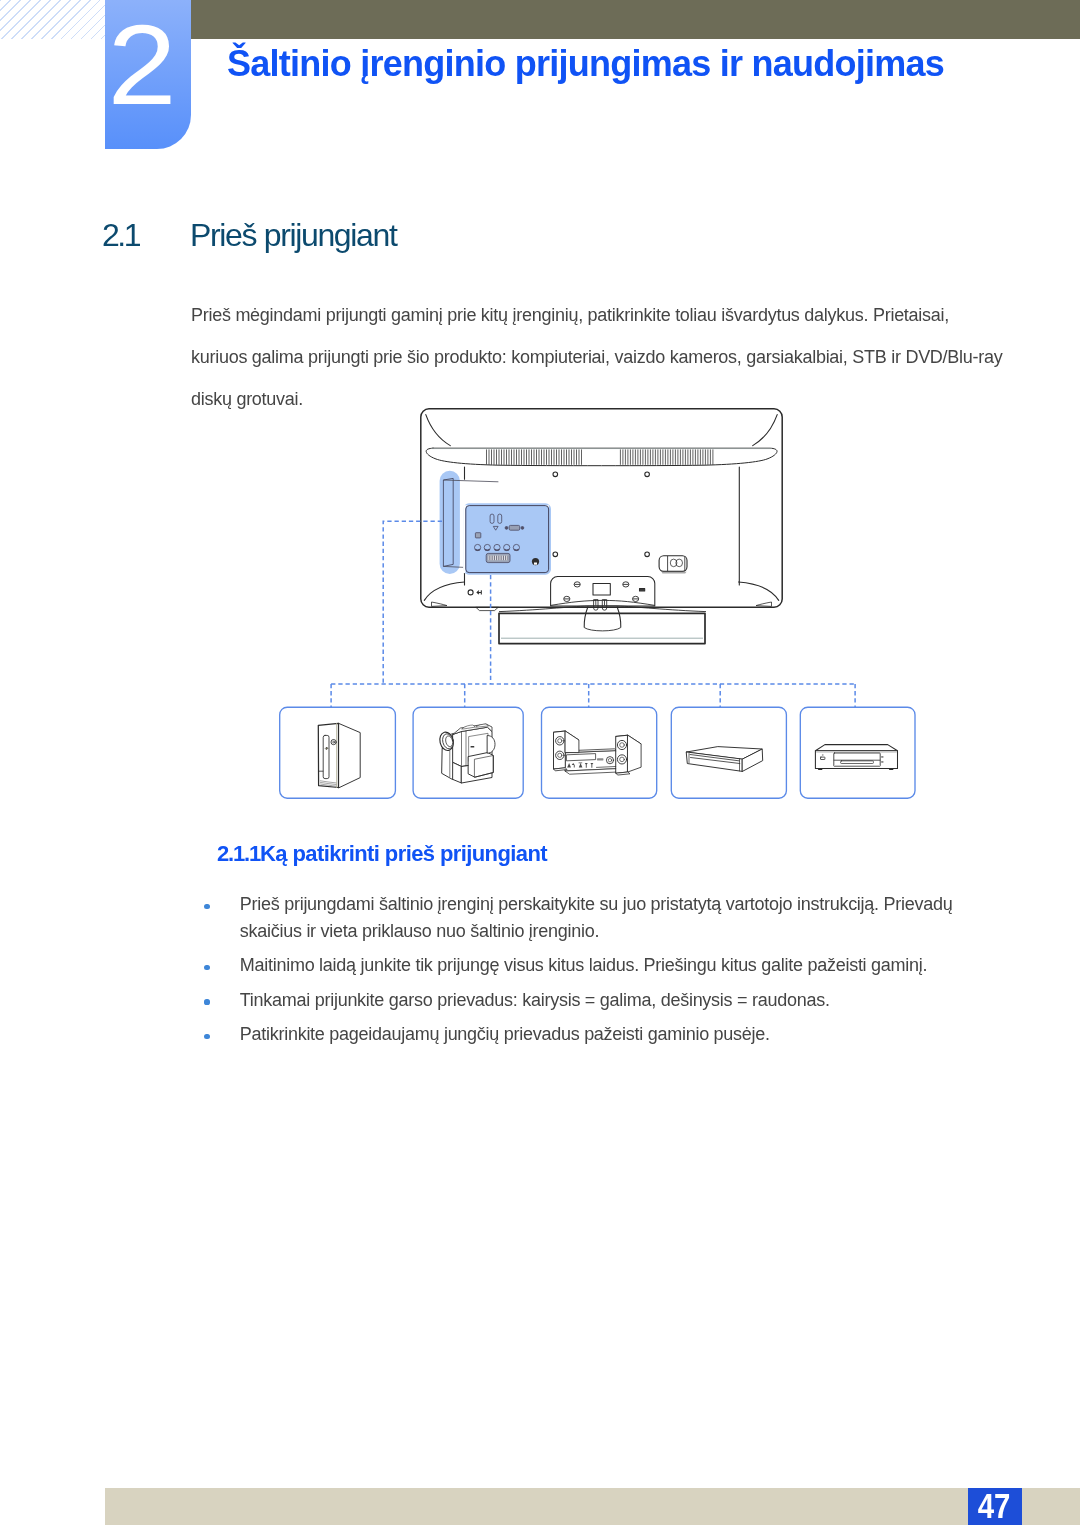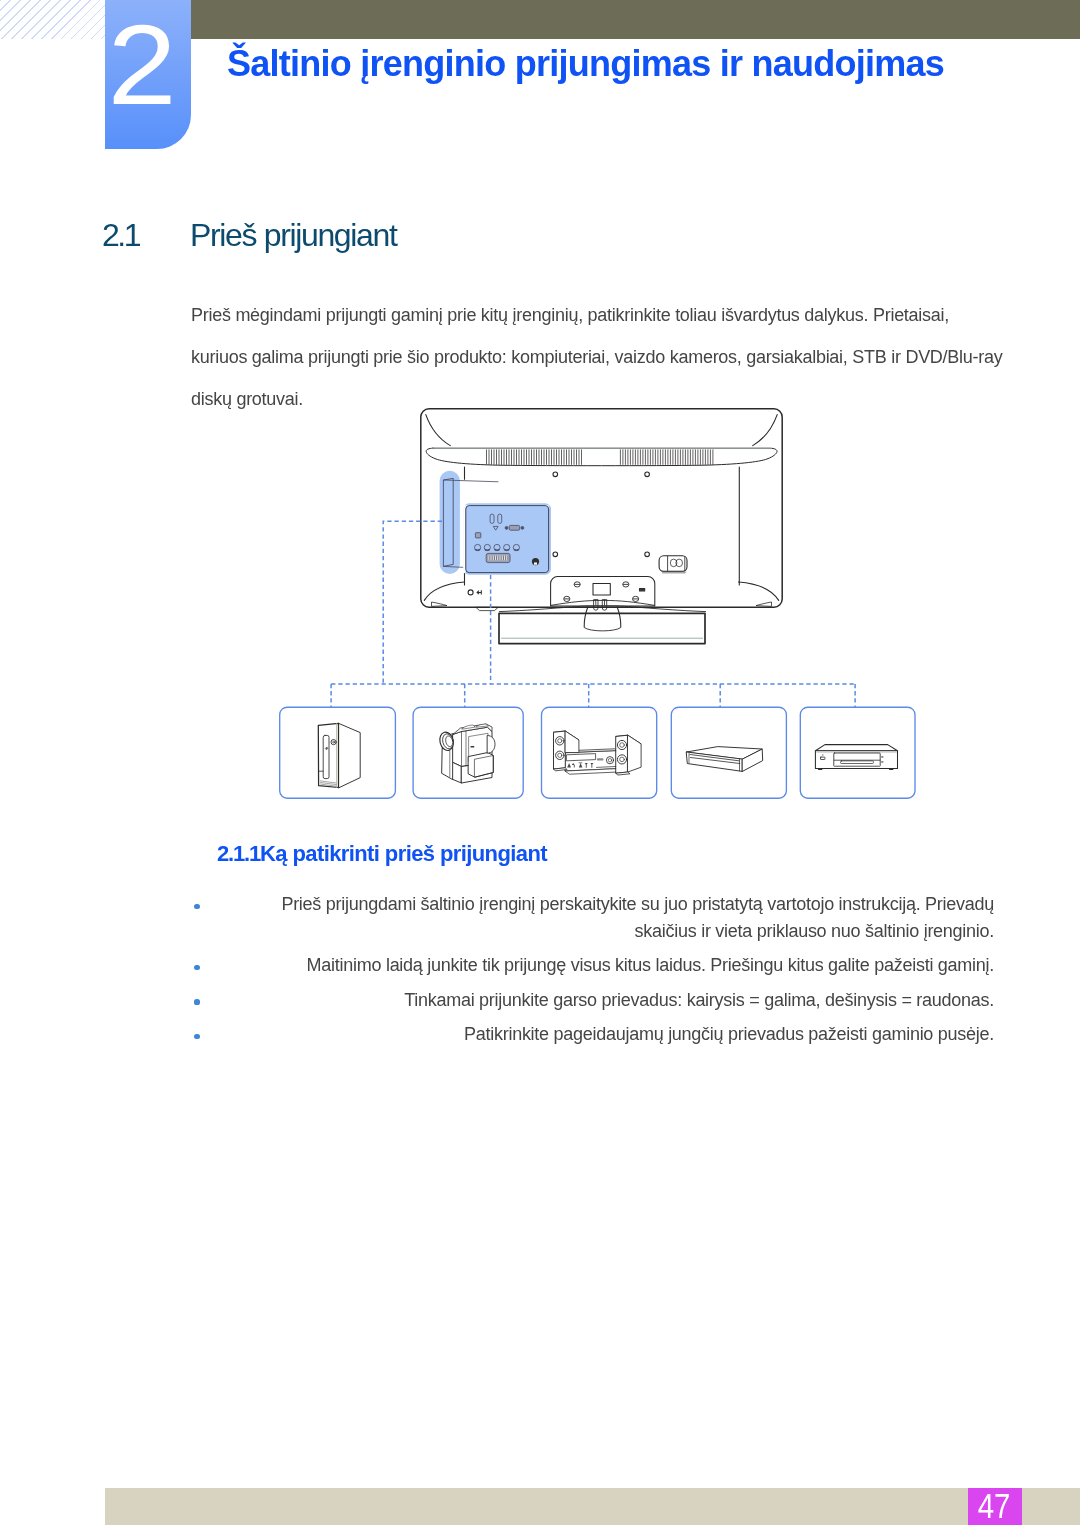--- a/index.html
+++ b/index.html
@@ -18,29 +18,29 @@
   .chaptitle{position:absolute;left:227px;top:43px;font-size:36px;letter-spacing:-0.75px;color:#1053f5;font-weight:bold;}
 
   
   .h1{position:absolute;left:102px;top:217px;font-size:32px;letter-spacing:-1.35px;font-weight:normal;color:#0c4a6e;white-space:nowrap;}
   .h1 .num{display:inline-block;width:88px;letter-spacing:-2.5px;}
   .h2{position:absolute;left:190px;top:841px;font-size:22px;letter-spacing:-0.6px;font-weight:bold;color:#1053f5;white-space:nowrap;text-align:right;}
   .h2 .num{display:inline-block;width:70px;letter-spacing:-1.2px;}
 
   
   .para{position:absolute;left:191px;top:294px;width:812px;font-size:18px;letter-spacing:-0.27px;line-height:42px;color:#454545;}
-  .bullets{position:absolute;left:194px;top:891px;width:800px;text-align:right;}
+  .bullets{position:absolute;left:204px;top:891px;width:800px;}
   .bullet{position:relative;padding-left:35.8px;font-size:18px;letter-spacing:-0.27px;line-height:27.2px;color:#454545;margin-bottom:7px;}
   .bullet .dot{position:absolute;left:0.4px;top:12.8px;width:5.2px;height:5.2px;border-radius:50%;background:#3e86d8;}
 
   
   .footbar{position:absolute;left:105px;top:1488px;width:975px;height:37px;background:#d8d3c0;}
   .foottext{position:absolute;left:577px;top:1494px;font-size:17.6px;letter-spacing:0.63px;color:#5f5c49;}
-  .pagebox{position:absolute;left:968px;top:1488px;width:54px;height:37px;background:#d946ef;color:#fff;
-     font-size:35px;font-weight:normal;text-align:center;line-height:1;}
+  .pagebox{position:absolute;left:968px;top:1488px;width:54px;height:37px;background:#1d4ed8;color:#fff;
+     font-size:35px;font-weight:bold;text-align:center;line-height:1;}
   .pagebox span{position:absolute;left:-1.5px;top:-0.5px;width:54px;display:block;transform:scaleX(0.84);}
 
   
   .diagram{position:absolute;left:0px;top:0px;width:1080px;height:1527px;pointer-events:none;}
 </style>
 </head>
 <body>
 
 <div class="page">
   <div class="hatch"></div>

